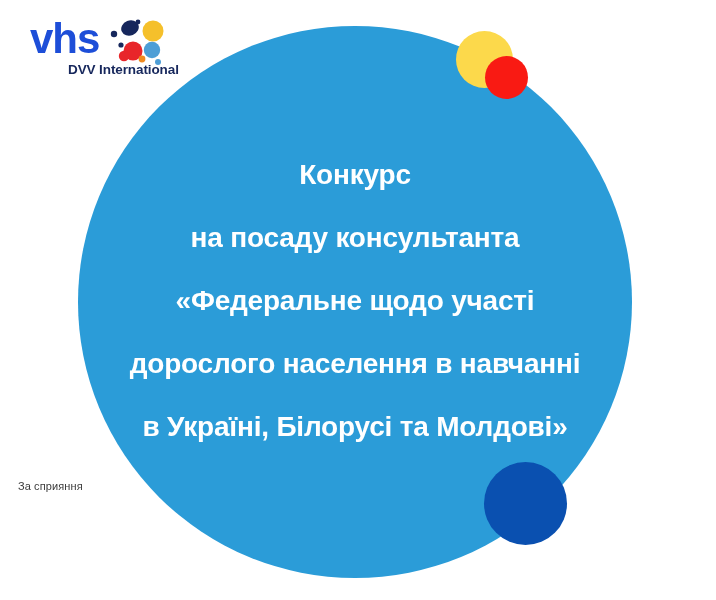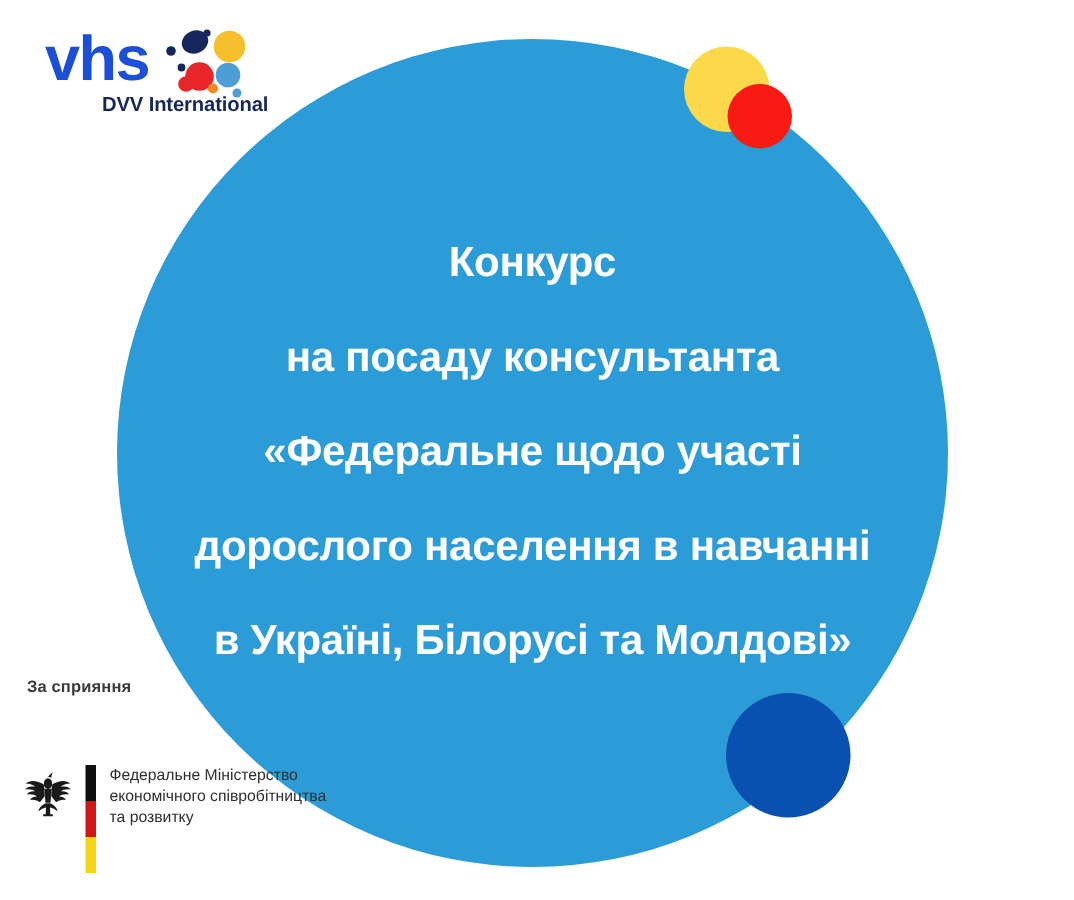--- a/index.html
+++ b/index.html
@@ -110,25 +110,24 @@
   .headline .line {
     display: block;
     white-space: nowrap;
     margin-top: 22px;
   }
 
   
   .support-label {
     position: absolute;
     left: 18px;
-    top: 452px;
+    top: 480px;
     font-size: 11px;
     color: #3b3b3b;
     letter-spacing: 0.1px;
-    font-weight: bold;
   }
   .ministry {
     position: absolute;
     left: 15px;
     top: 510px;
     display: flex;
     align-items: flex-start;
   }
   .eagle {
     width: 34px;
@@ -187,32 +186,14 @@
   <div class="headline">
     <span class="line">Конкурс</span>
     <span class="line">на посаду консультанта</span>
     <span class="line">«Федеральне щодо участі</span>
     <span class="line">дорослого населення в навчанні</span>
     <span class="line">в Україні, Білорусі та Молдові»</span>
   </div>
 
   <div class="support-label">За сприяння</div>
 
-  <div class="ministry">
-    <svg class="eagle" viewBox="0 0 40 42">
-      <g fill="#1a1a1a">
-        <ellipse cx="20" cy="12" rx="3.2" ry="4.2"></ellipse>
-        <path d="M20 6.5 L23.6 3.2 L22.4 7.4 Z"></path>
-        <path d="M17 13 C11 9, 5 9.5, 2.5 12 C6 12, 8.5 13, 10 14.6 C6.5 13.8, 3.6 14.6, 2 16.6 C5.6 16.1, 8.4 16.8, 10.2 18.2 C7 17.8, 4.6 18.8, 3.4 20.6 C6.8 20.1, 9.6 20.8, 11.4 22.2 C8.8 22.1, 6.8 23.1, 5.8 24.8 C9 24.3, 11.8 25.1, 13.6 26.6 L17.4 22 Z"></path>
-        <path d="M23 13 C29 9, 35 9.5, 37.5 12 C34 12, 31.5 13, 30 14.6 C33.5 13.8, 36.4 14.6, 38 16.6 C34.4 16.1, 31.6 16.8, 29.8 18.2 C33 17.8, 35.4 18.8, 36.6 20.6 C33.2 20.1, 30.4 20.8, 28.6 22.2 C31.2 22.1, 33.2 23.1, 34.2 24.8 C31 24.3, 28.2 25.1, 26.4 26.6 L22.6 22 Z"></path>
-        <path d="M17.2 16 L22.8 16 L22 27 L18 27 Z"></path>
-        <path d="M18.6 27.5 C15.4 28.5, 13 31, 12.4 34 C14.4 32, 16.4 31, 18.4 30.8 L18.2 36 L16.2 36 L16.2 37.6 L23.8 37.6 L23.8 36 L21.8 36 L21.6 30.8 C23.6 31, 25.6 32, 27.6 34 C27 31, 24.6 28.5, 21.4 27.5 Z"></path>
-      </g>
-    </svg>
-    <div class="flagbar"></div>
-    <div class="ministry-text">
-      <span class="mline">Федеральне Міністерство</span>
-      <span class="mline">економічного співробітництва</span>
-      <span class="mline">та розвитку</span>
-    </div>
-  </div>
 
 </div>
 
 </body></html>

